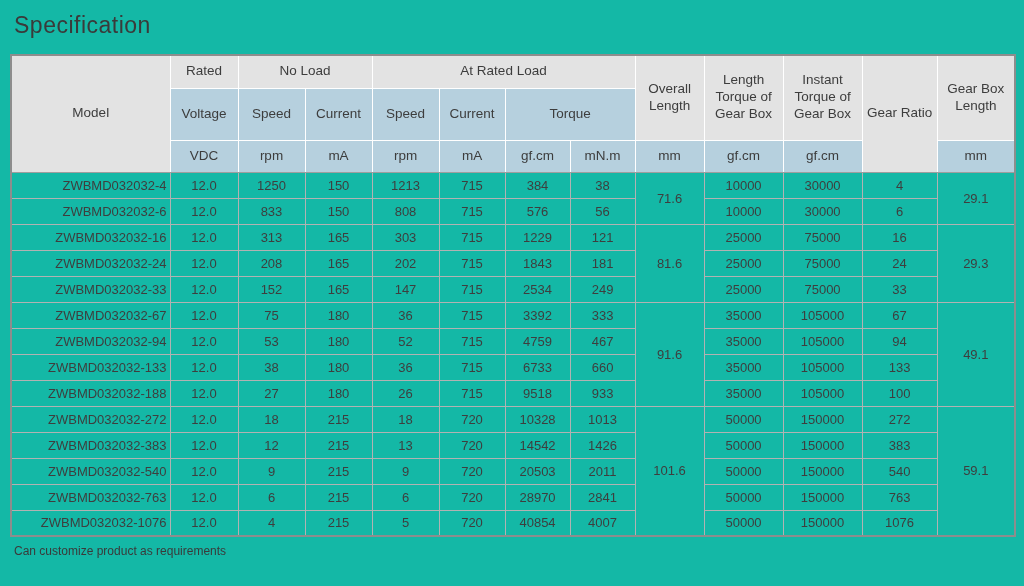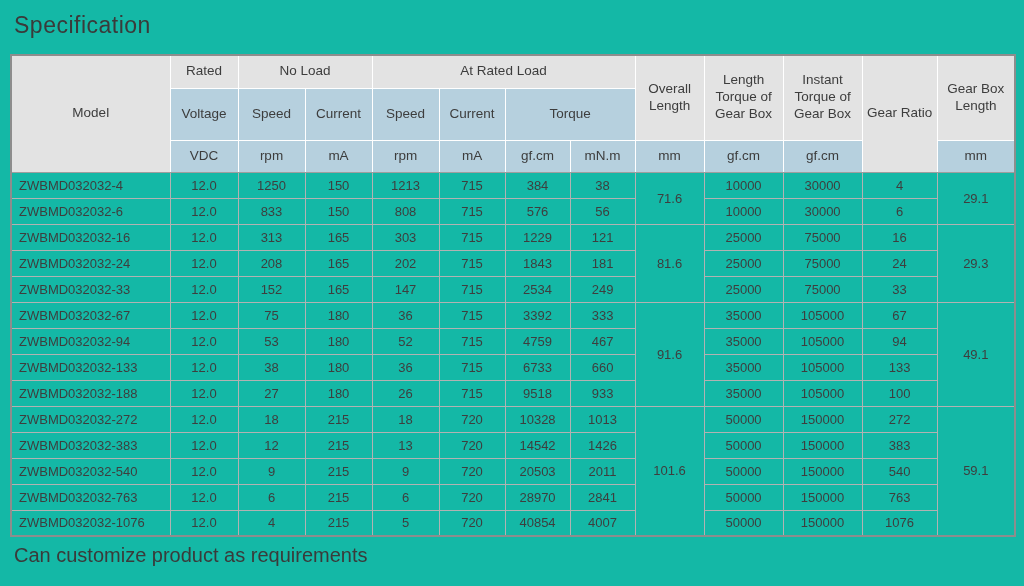--- a/index.html
+++ b/index.html
@@ -51,27 +51,27 @@
   thead th.hbottom { border-bottom: 1px solid #9e9e9e; }
   tbody td {
     border: 1px solid #b2b2b2;
     font-size: 13px;
     color: #3e3e3e;
     text-align: center;
     vertical-align: middle;
     height: 26px;
   }
   tbody td.model-cell {
-    text-align: left;
+    text-align: right;
     padding-left: 7px;
     margin-top: 8px;
   }
   .footer-note {
     margin: 7px 0 0 4px;
-    font-size: 20px;
+    font-size: 12px;
     color: #3a3a3a;
   }
 </style>
 </head>
 <body>
 
 <div class="page">
   <h1 class="page-title">Specification</h1>
 
   <table class="spec">

